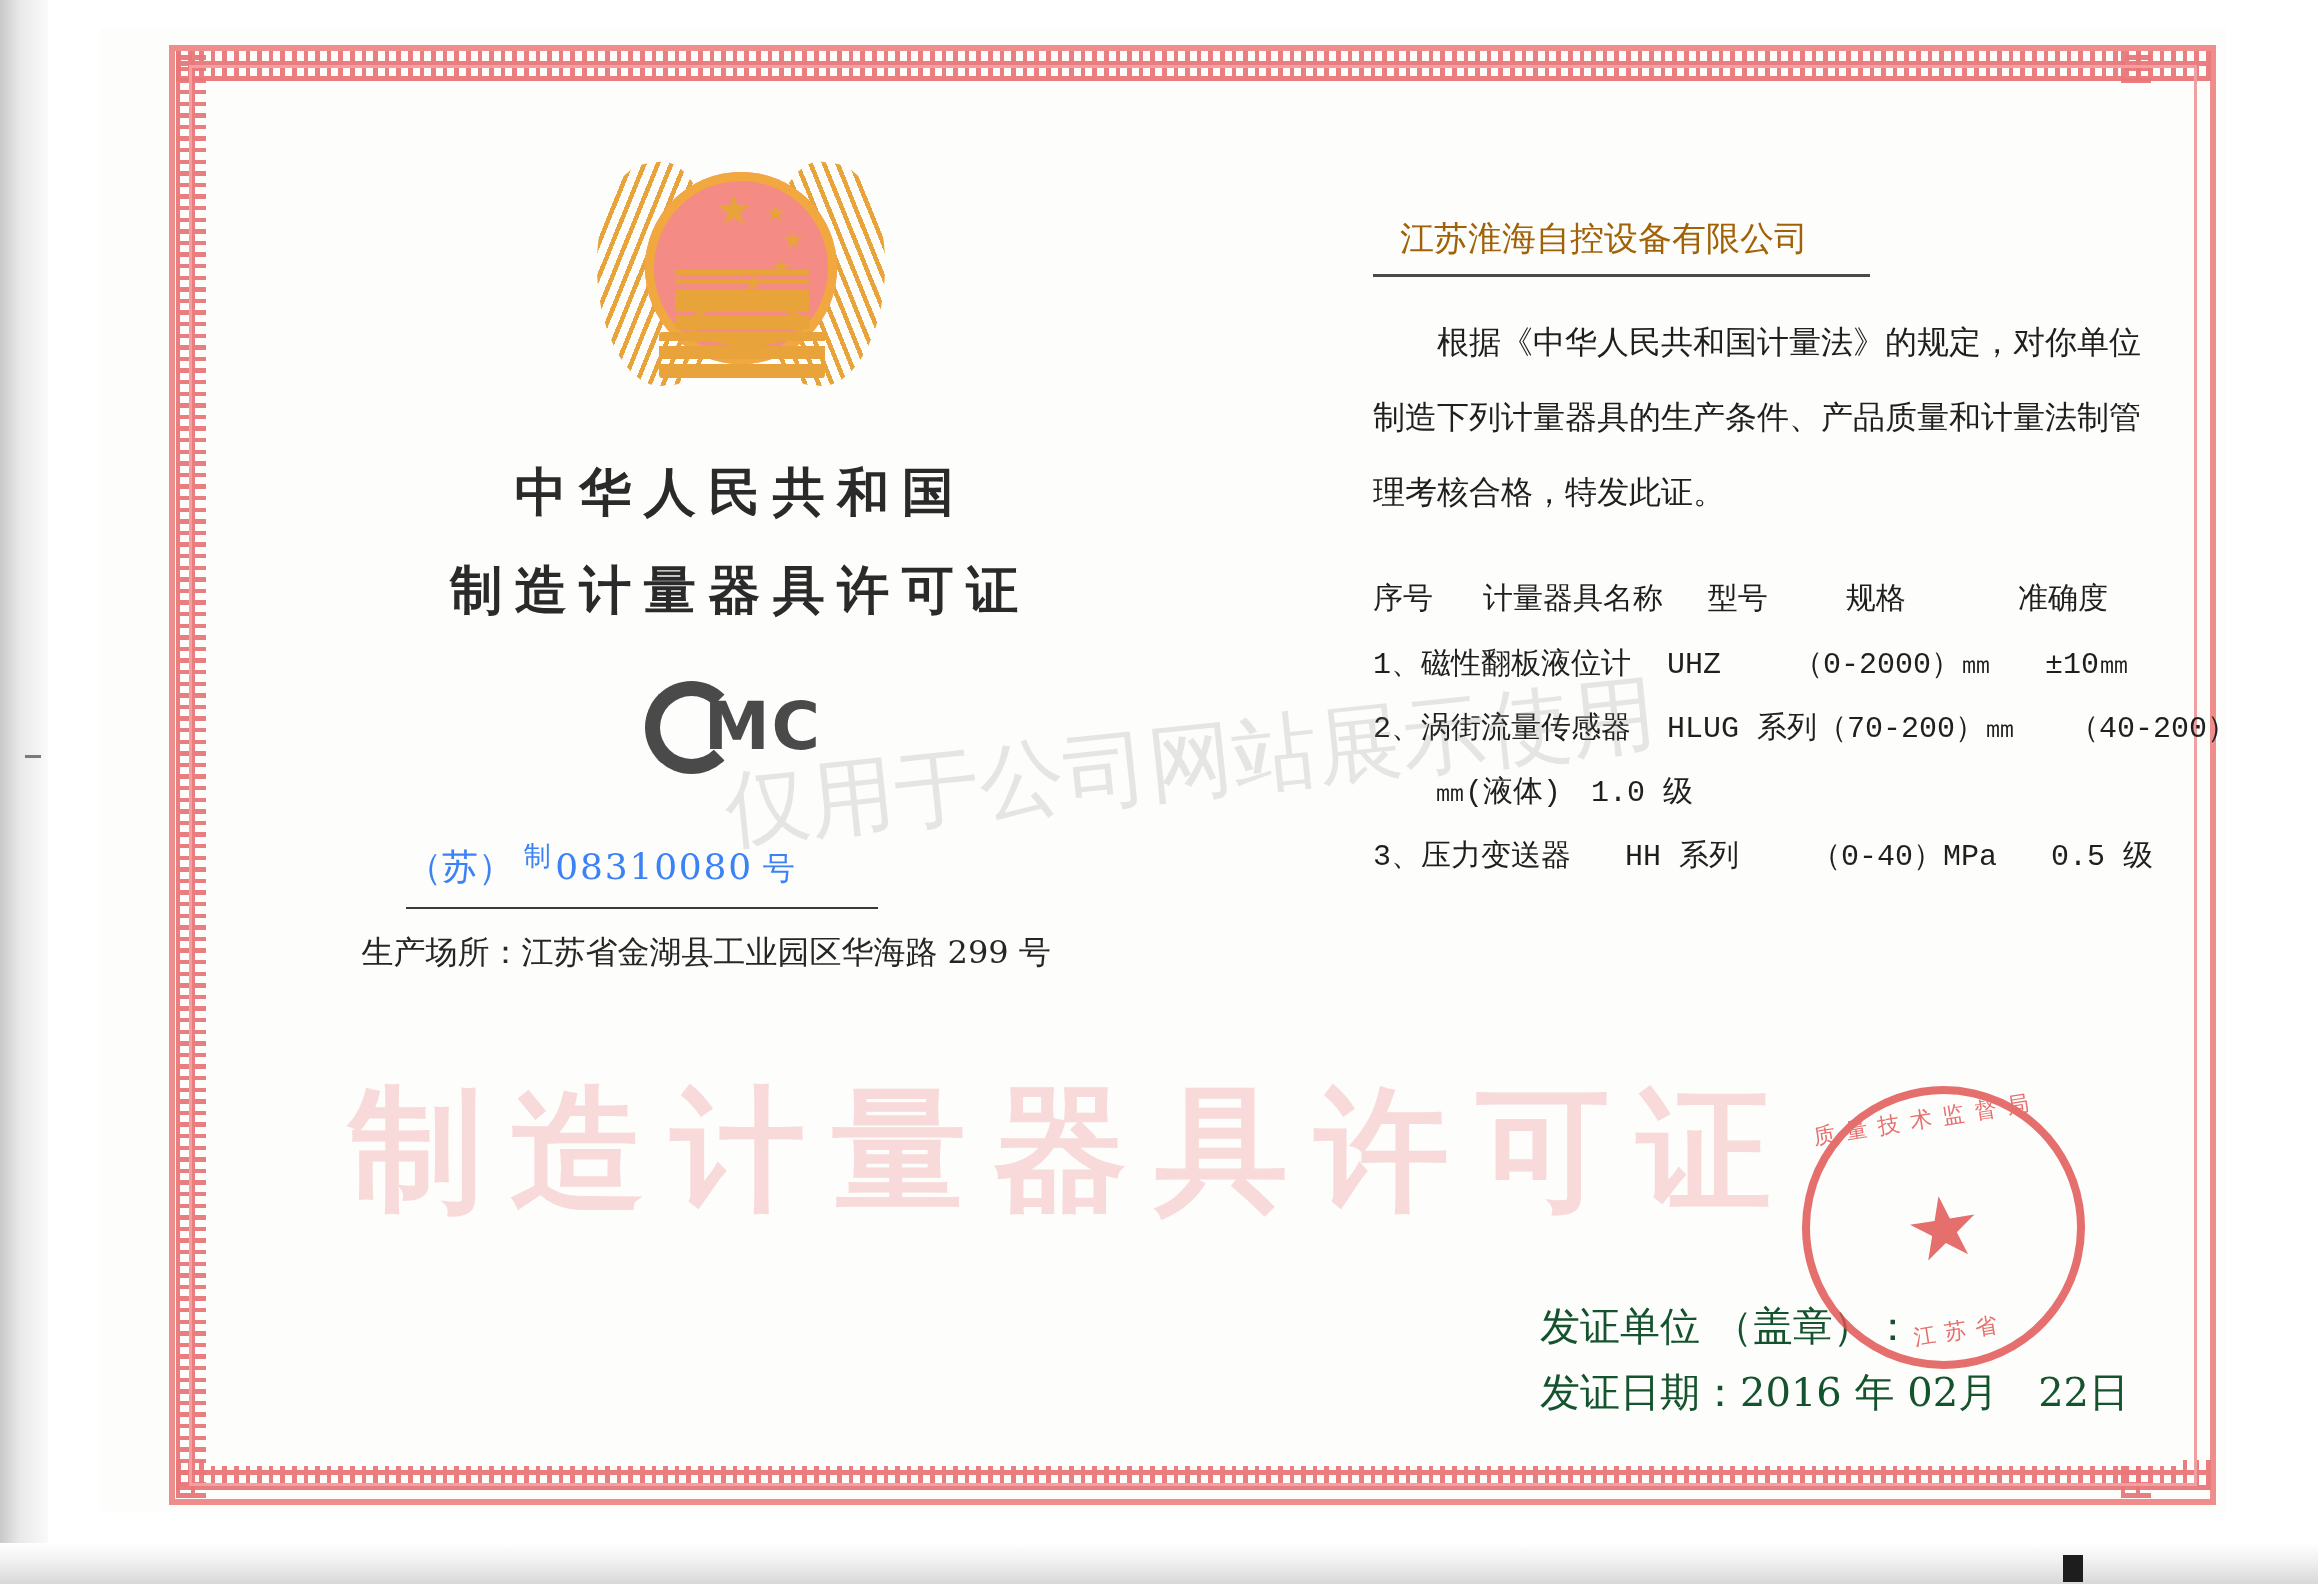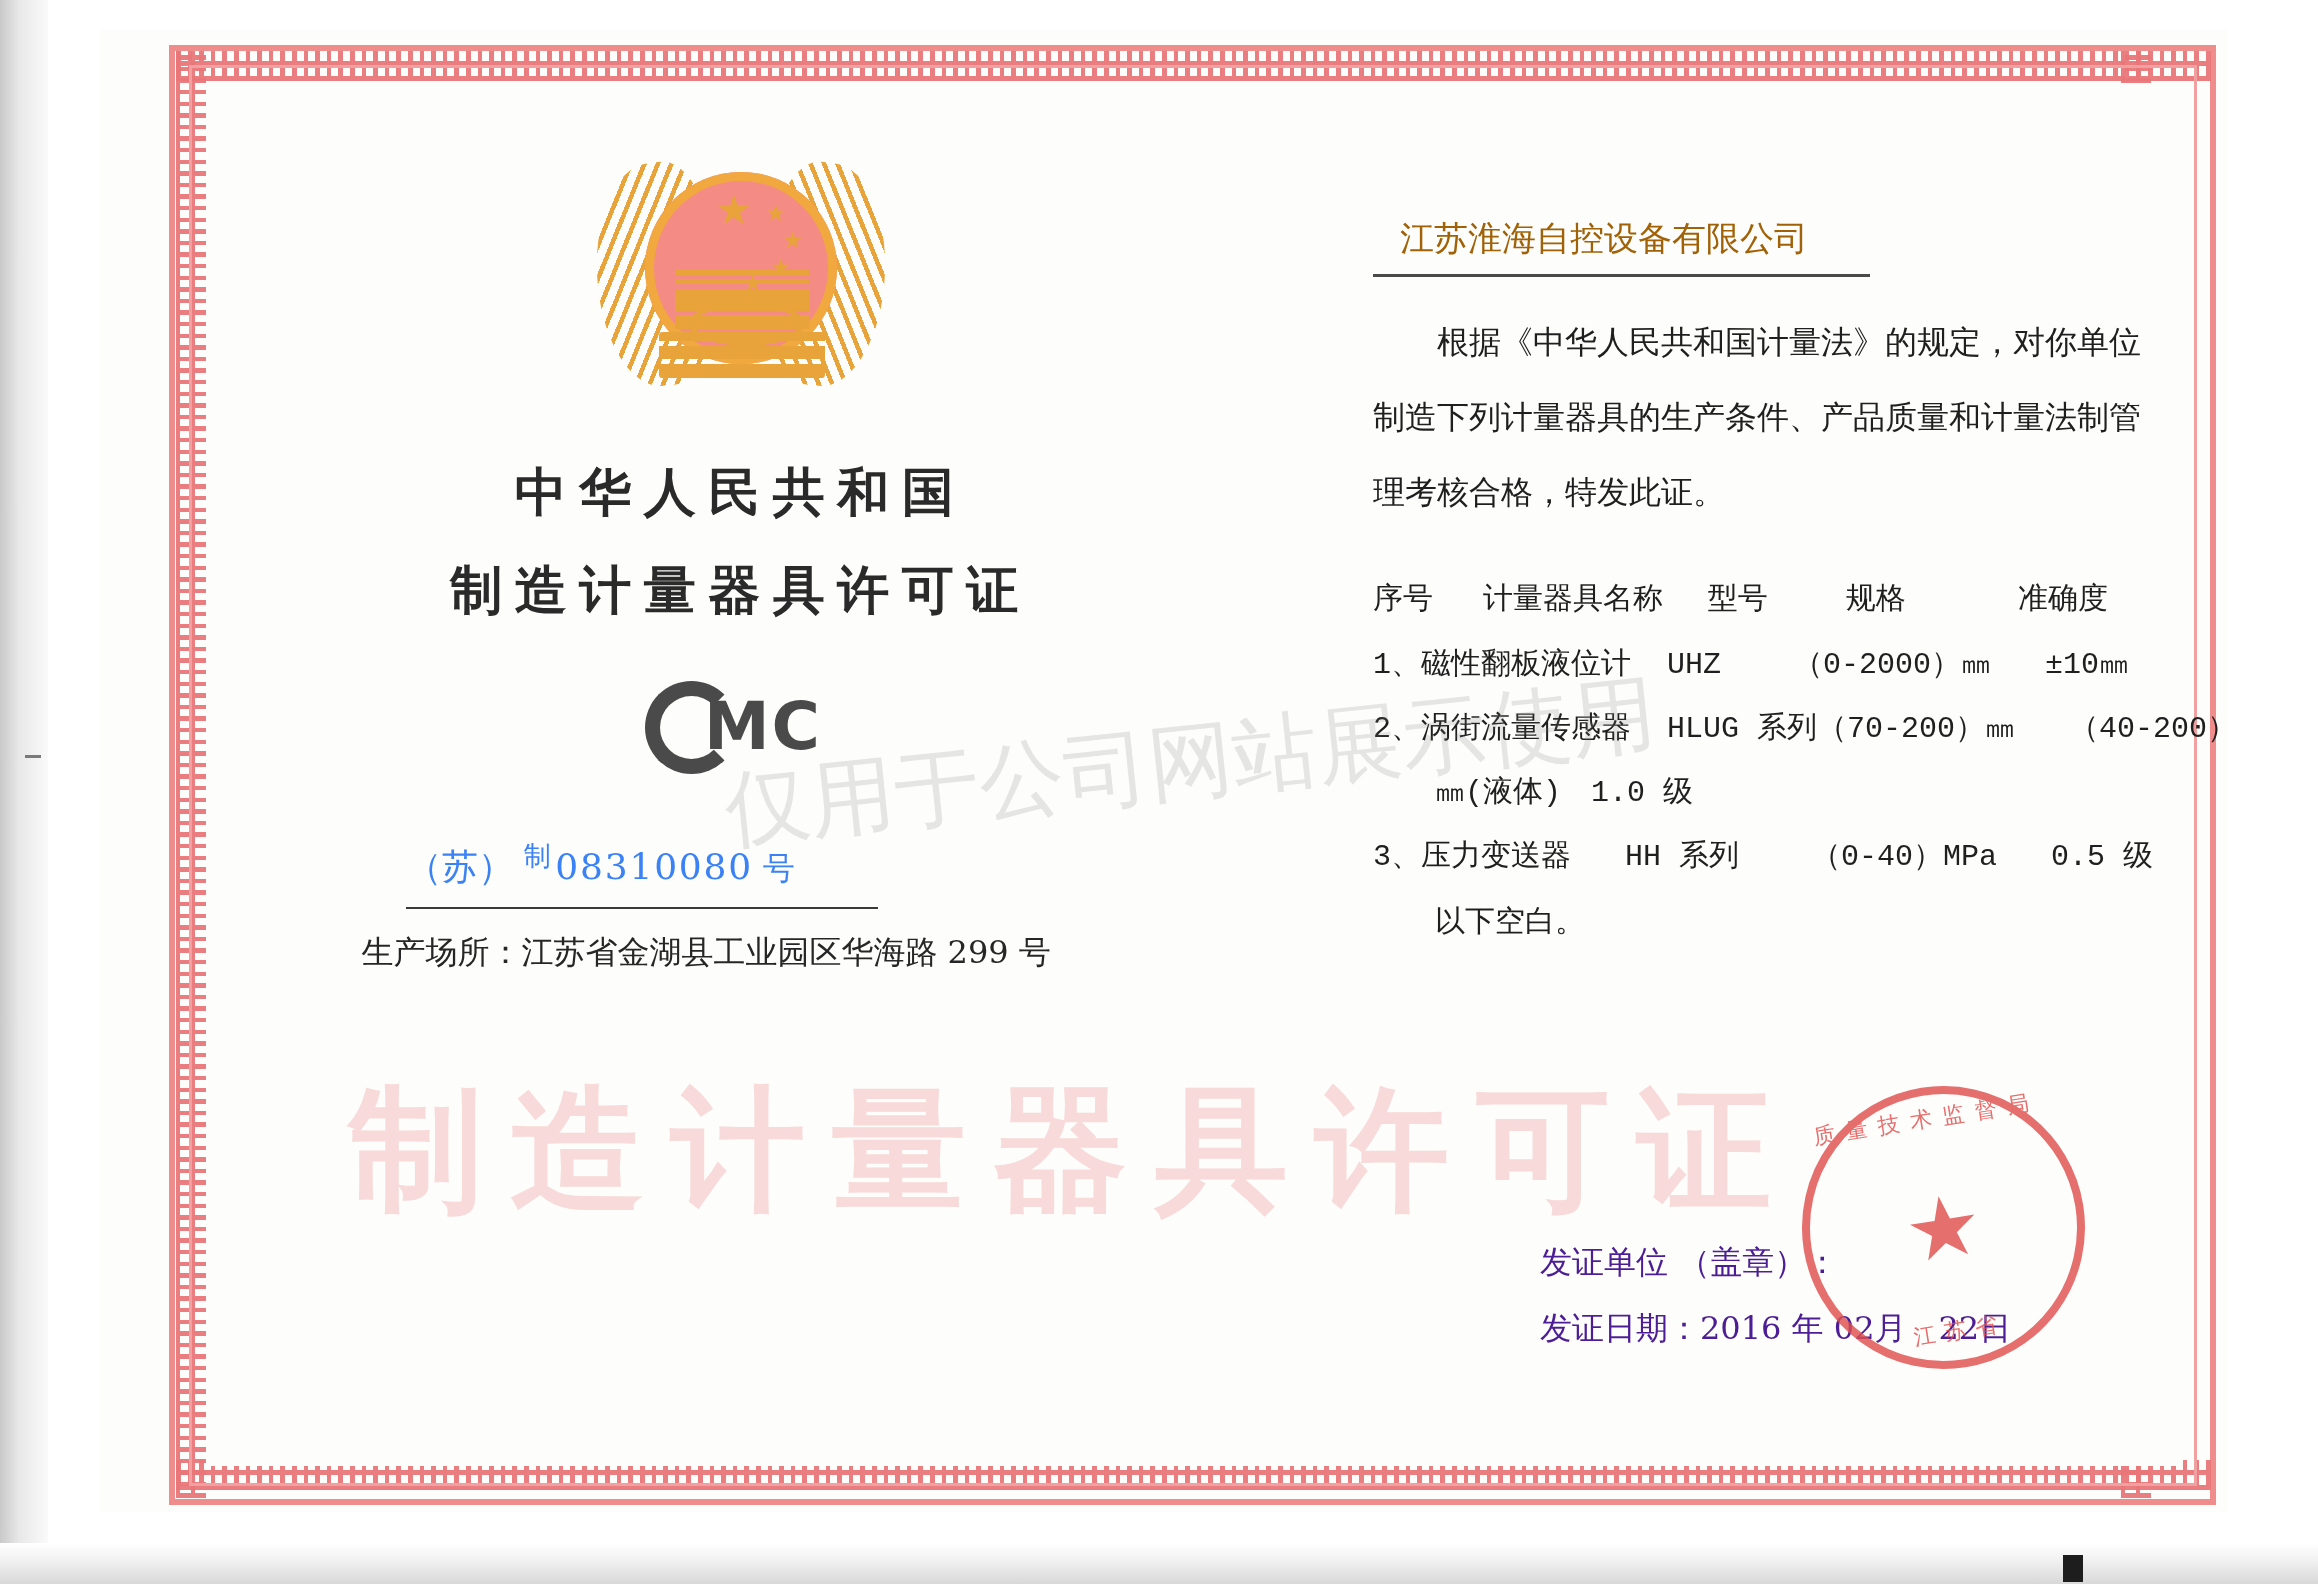--- a/index.html
+++ b/index.html
@@ -328,24 +328,24 @@
   }
   #closing-note {
     font-size: 30px;
     line-height: 64px;
     padding-left: 62px;
   }
 
   
   #issuer-block {
     position: absolute;
-    left: 1440px; top: 1200px;
-    font-family: "DejaVu Serif", serif;
-    color: #4c1d95;
-    font-size: 32px;
+    left: 1440px; top: 1264px;
+    font-family: "DejaVu Serif", serif;
+    color: #14532d;
+    font-size: 40px;
     line-height: 66px;
     white-space: nowrap;
   }
 
   
   #official-seal {
     position: absolute;
     left: 1702px; top: 1057px;
     width: 267px; height: 267px;
     border: 8px solid #e0504f;
@@ -484,21 +484,20 @@
 
         <div class="product-row">
           <span>2、</span><span>涡街流量传感器</span>&nbsp;&nbsp;<span>HLUG 系列</span><span>（70-200）㎜</span>&nbsp;&nbsp;&nbsp;<span>（40-200）</span>
           <span class="cont">㎜(液体)　1.0 级</span>
         </div>
 
         <div class="product-row">
           <span>3、</span><span>压力变送器</span>&nbsp;&nbsp;&nbsp;<span>HH 系列</span>&nbsp;&nbsp;&nbsp;&nbsp;<span>（0-40）MPa</span>&nbsp;&nbsp;&nbsp;<span>0.5 级</span>
         </div>
 
-        <div id="closing-note">以下空白。</div>
       </div>
     </div>
 
     <div id="issuer-block">
       <div class="issuer-line">发证单位 （盖章）：</div>
       <div class="issuer-line">发证日期：2016 年 02月　22日</div>
     </div>
 
     <div id="official-seal">
       <div id="seal-text-top">质量技术监督局</div>

